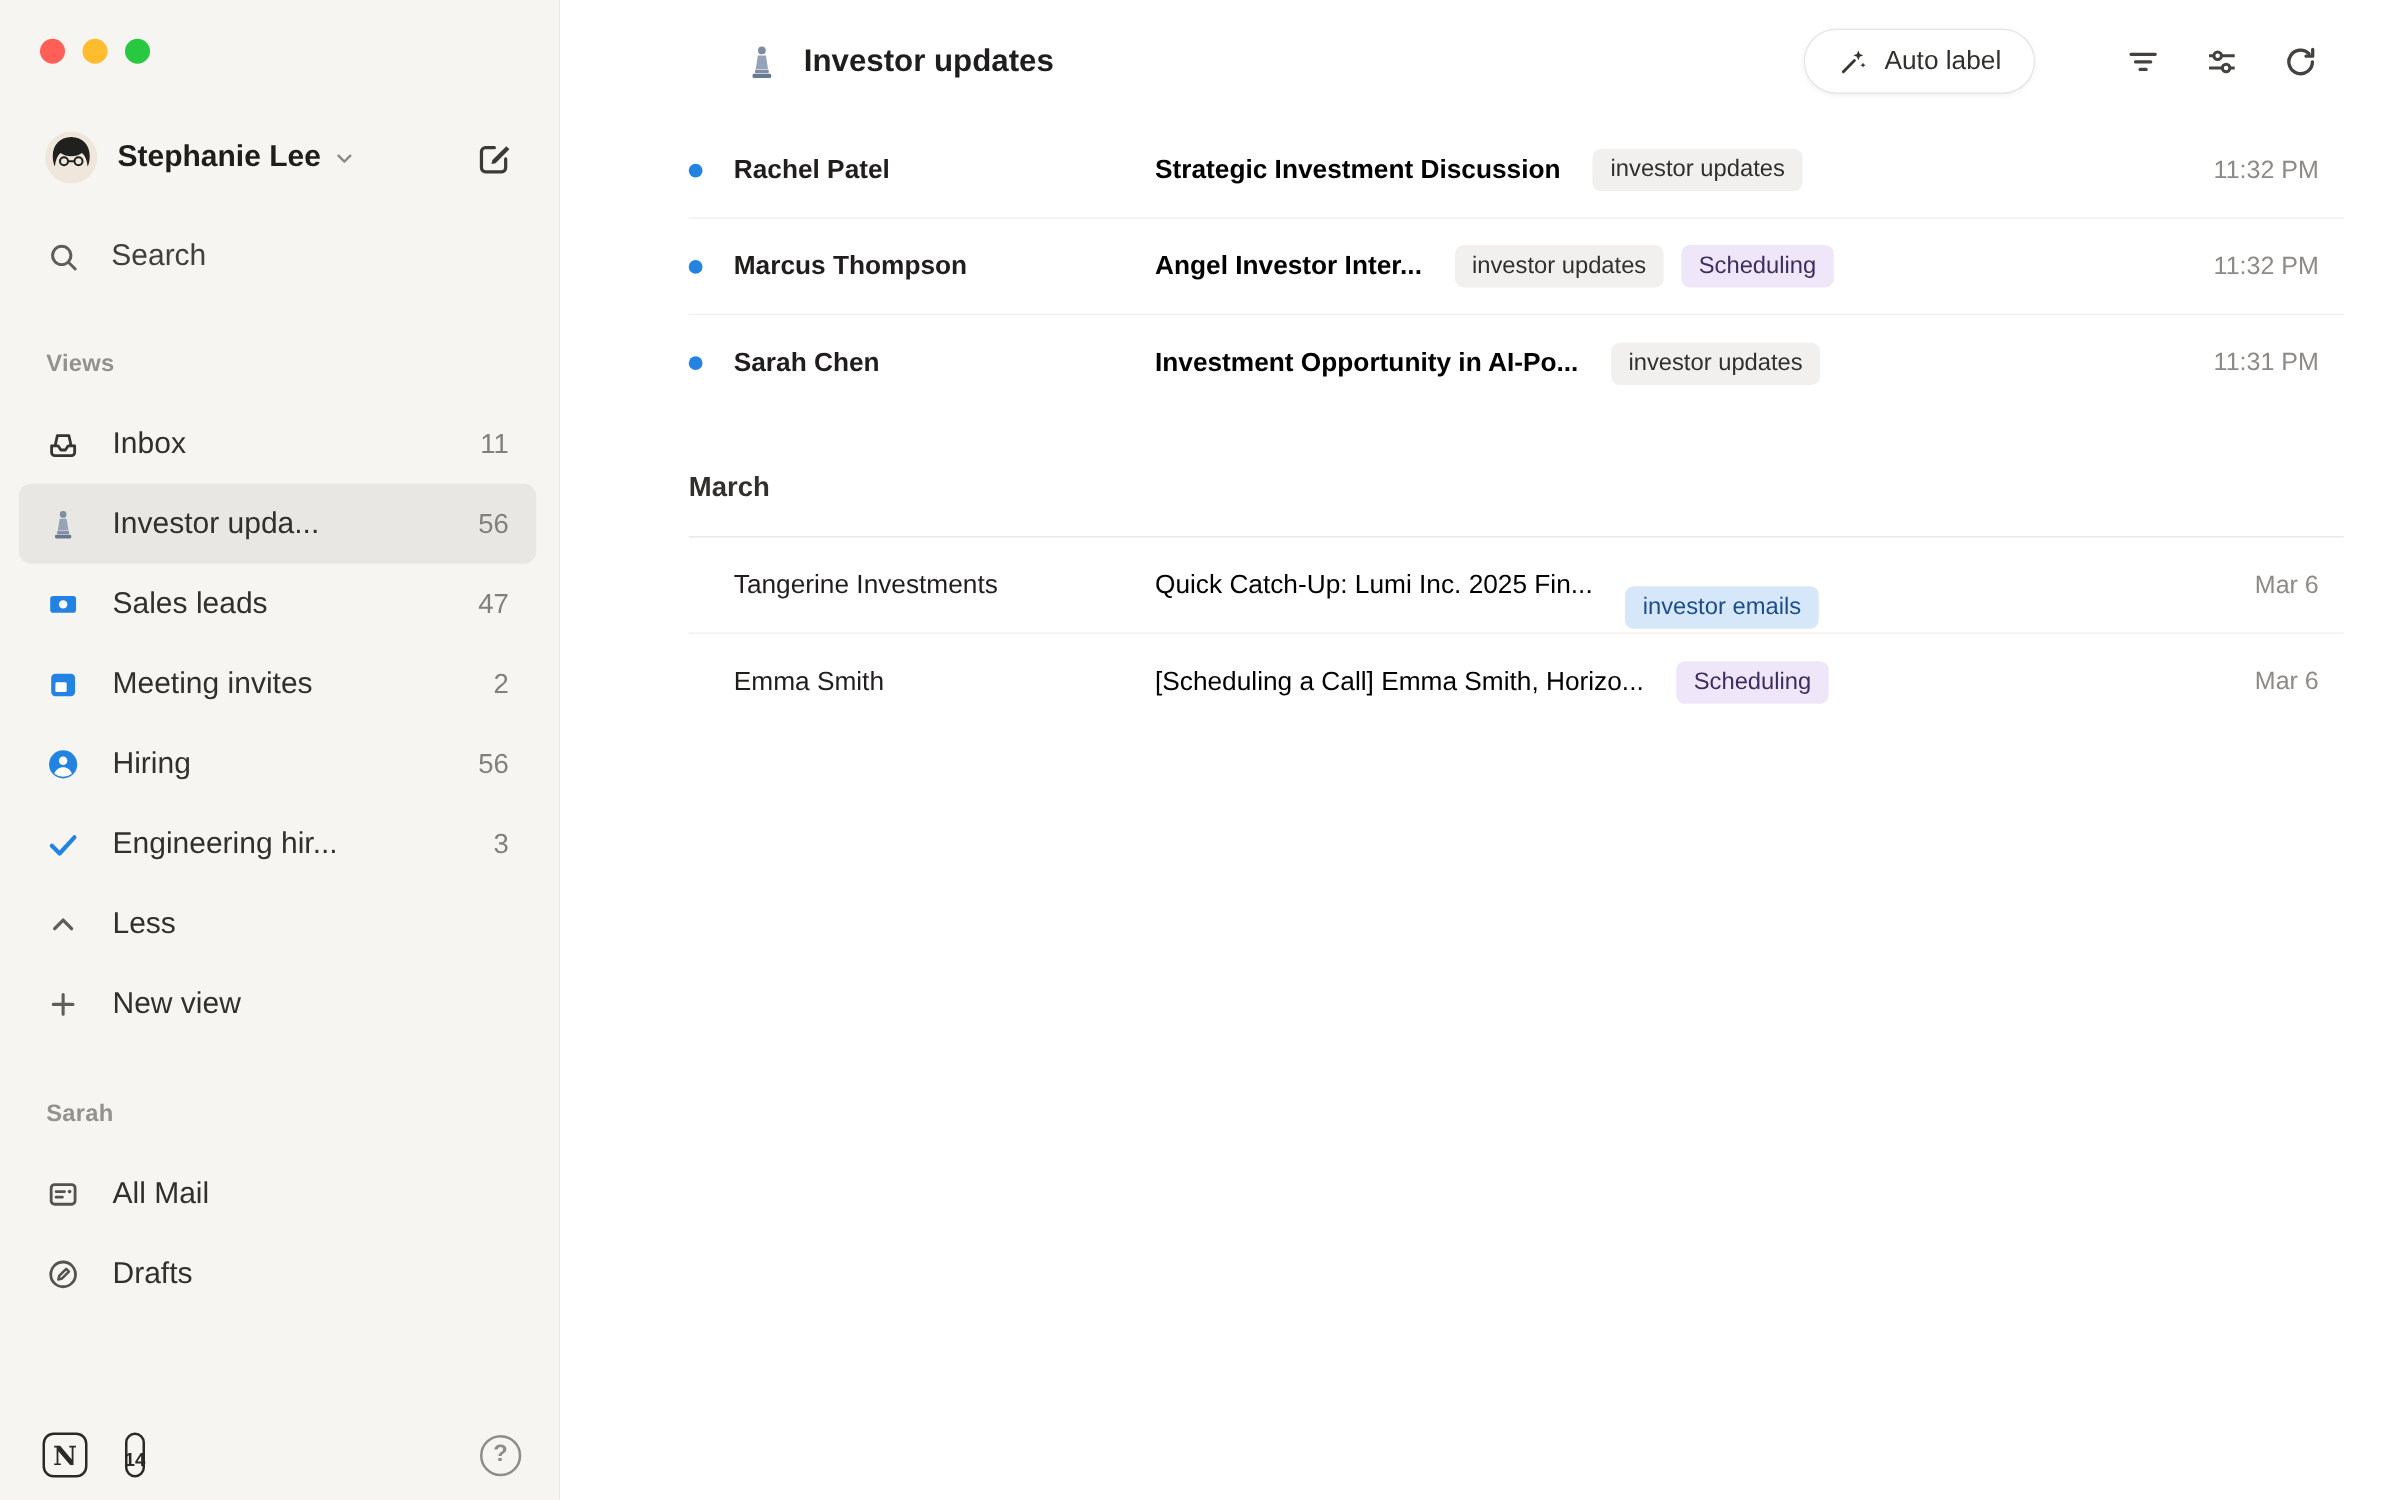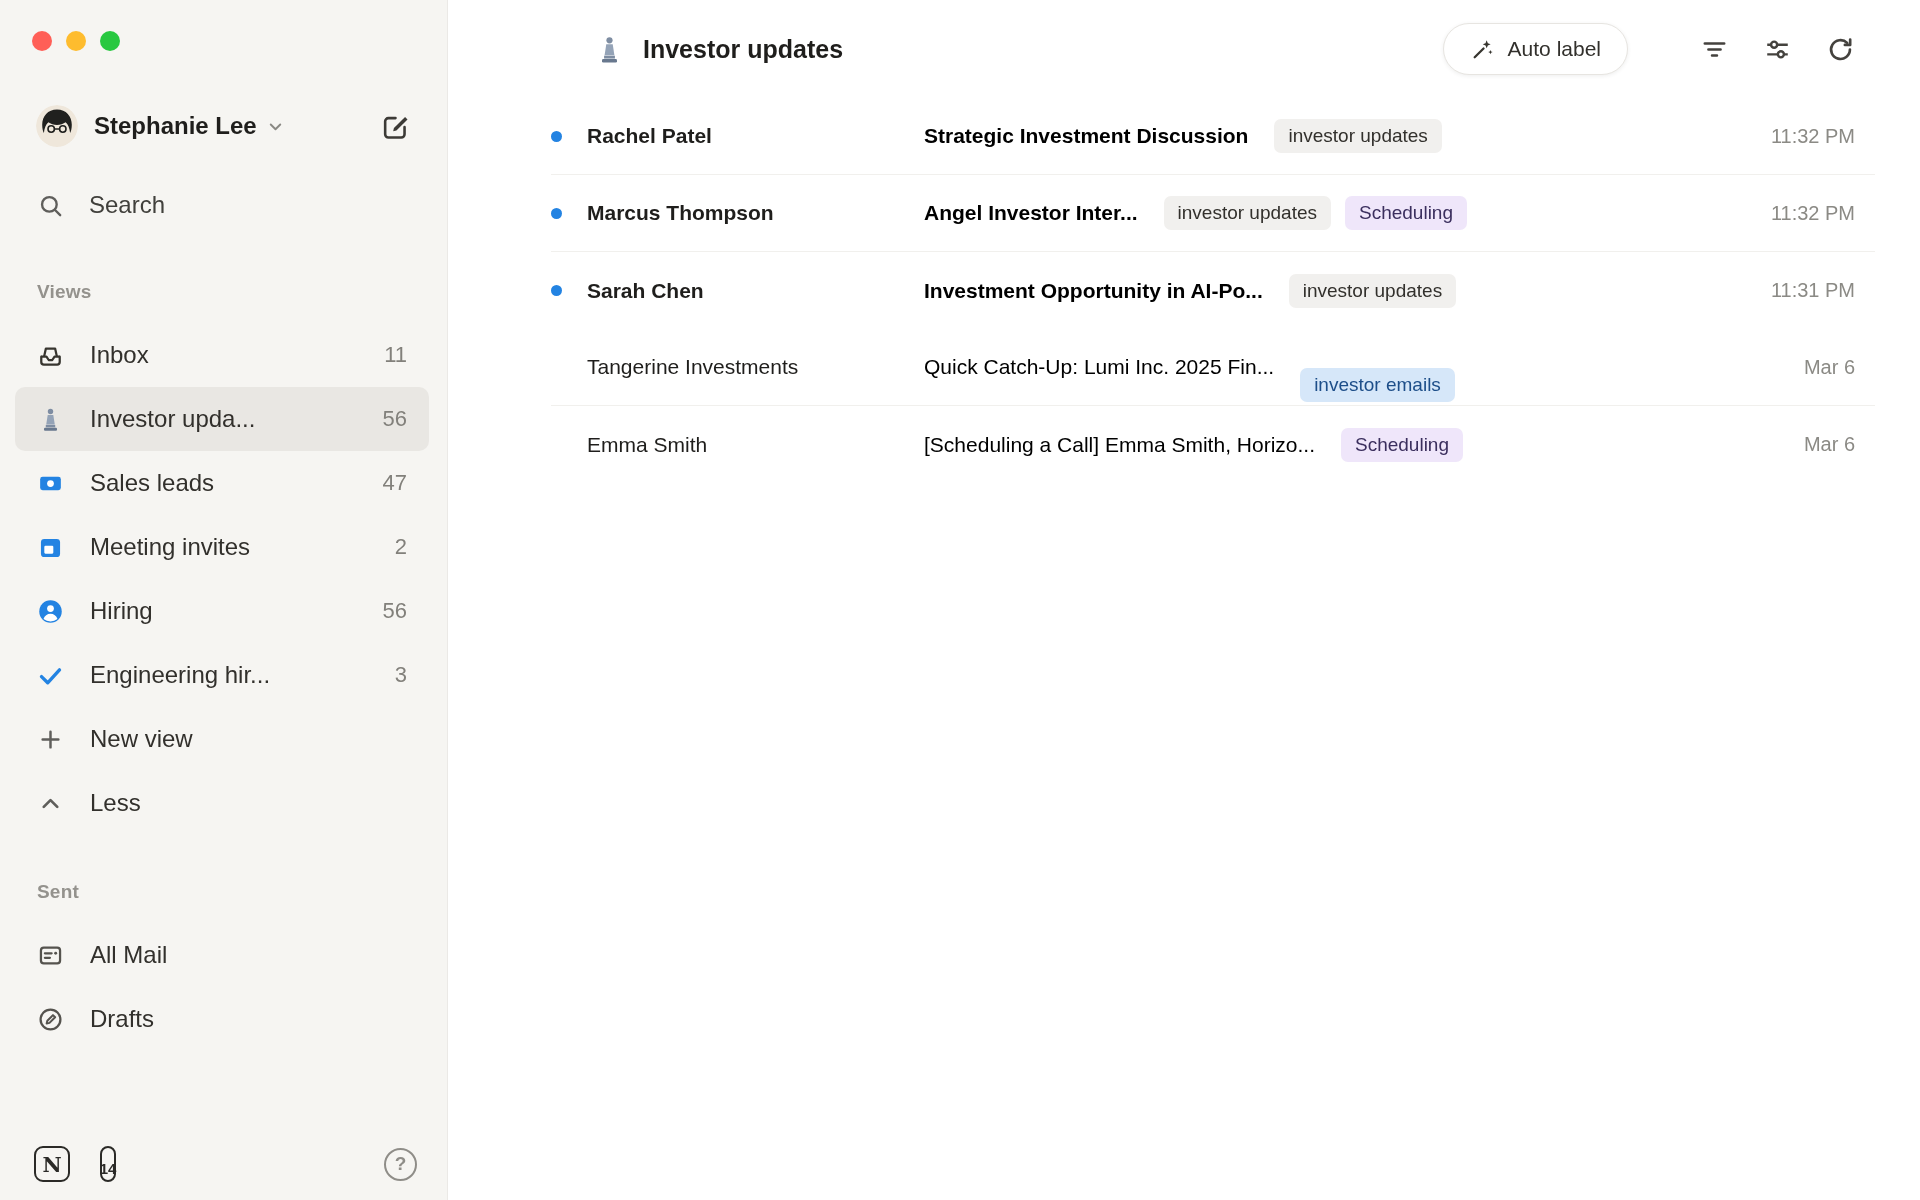--- a/index.html
+++ b/index.html
@@ -230,37 +230,37 @@
             <path d="M4 13l5.5 5.5L20 7" fill="none" stroke="#2383e2" stroke-width="3" stroke-linecap="round" stroke-linejoin="round"></path>
           </svg>
         </span>
         <span class="side-label">Engineering hir...</span>
         <span class="side-count">3</span>
       </div>
 
       <div class="side-item">
         <span class="side-icon">
           <svg viewBox="0 0 24 24">
+              <path d="M6 15l6-6 6 6" fill="none" stroke="#5f5e5b" stroke-width="2.4" stroke-linecap="round" stroke-linejoin="round"></path>
+            </svg>
+        </span>
+        <span class="side-label">Less</span>
+      </div>
+
+      <div class="side-item">
+        <span class="side-icon">
+          <svg viewBox="0 0 24 24">
               <path d="M12 5v14M5 12h14" stroke="#5f5e5b" stroke-width="2.2" stroke-linecap="round"></path>
             </svg>
         </span>
         <span class="side-label">New view</span>
       </div>
-
-      <div class="side-item">
-        <span class="side-icon">
-          <svg viewBox="0 0 24 24">
-              <path d="M6 15l6-6 6 6" fill="none" stroke="#5f5e5b" stroke-width="2.4" stroke-linecap="round" stroke-linejoin="round"></path>
-            </svg>
-        </span>
-        <span class="side-label">Less</span>
-      </div>
-    </div>
-
-    <div class="section-label mail-label">Sent</div>
+    </div>
+
+    <div class="section-label mail-label">Sarah</div>
 
     <div class="side-list">
 
       <div class="side-item">
         <span class="side-icon">
           <svg viewBox="0 0 24 24">
             <rect x="3.5" y="5" width="17" height="14" rx="2.5" fill="none" stroke="#55534e" stroke-width="2"></rect>
             <path d="M7 10h6M7 14h4.5" stroke="#55534e" stroke-width="2" stroke-linecap="round"></path>
             <circle cx="16.6" cy="10" r="1.3" fill="#55534e"></circle>
           </svg>
@@ -366,20 +366,21 @@
             </span>
           <span class="sender">Sarah Chen</span>
           <span class="subject">Investment Opportunity in AI-Po...</span>
           <span class="tags">
             <span class="tag tag-gray">investor updates</span>
           </span>
           <span class="time">11:31 PM</span>
         </div>
       </div>
 
+      <div class="group-header">March</div>
 
       <div class="group">
 
         <div class="email-row">
           <span class="dot-col"></span>
           <span class="sender">Tangerine Investments</span>
           <span class="subject">Quick Catch-Up: Lumi Inc. 2025 Fin...</span>
           <span class="tags">
             <span class="tag tag-blue">investor emails</span>
           </span>

